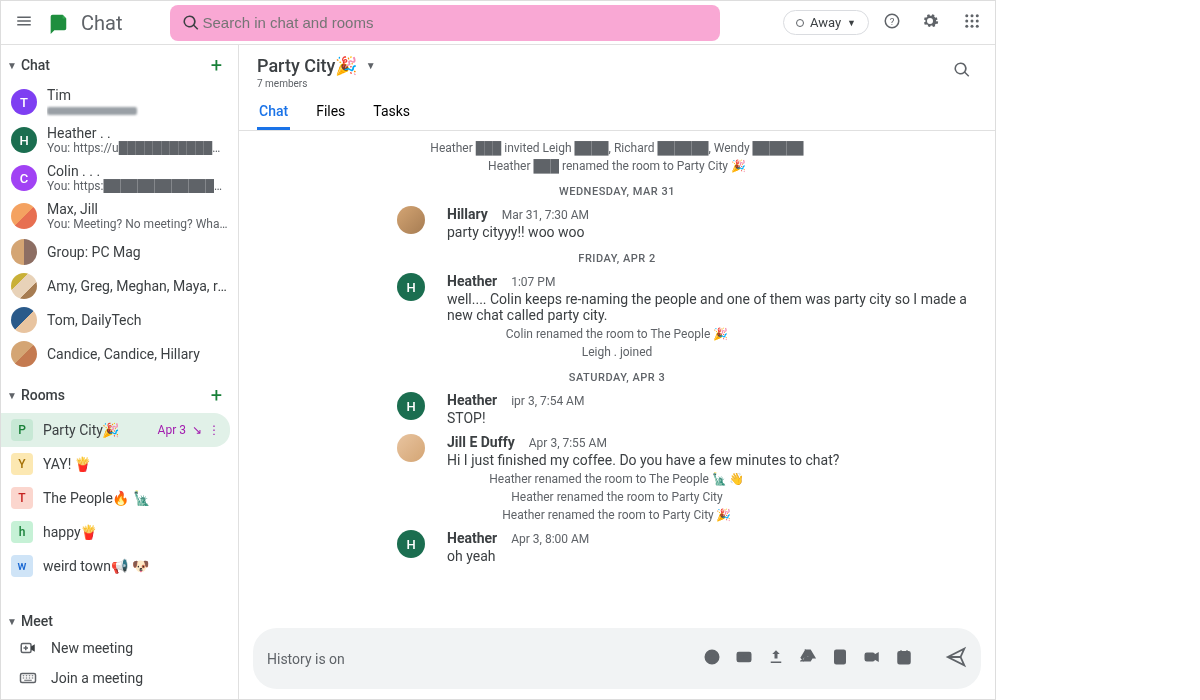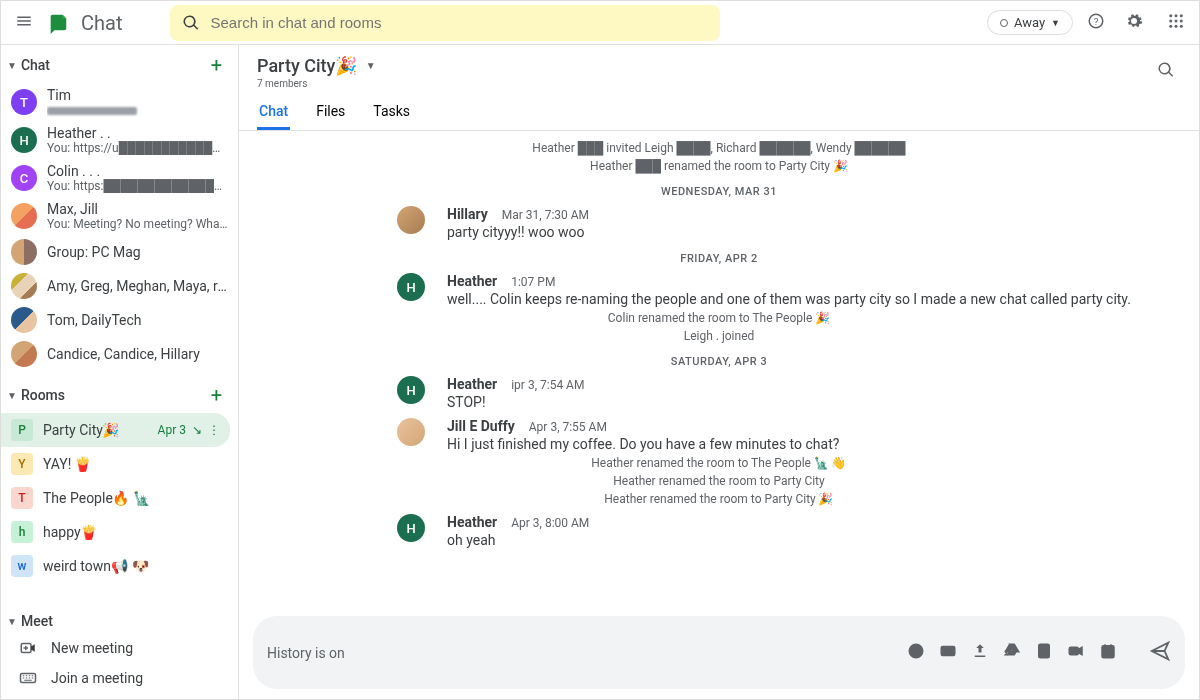--- a/index.html
+++ b/index.html
@@ -1,23 +1,23 @@
 <!DOCTYPE html>
 <html><head>
 <meta charset="utf-8">
 <style>
   * { box-sizing: border-box; margin: 0; padding: 0; }
   body { font-family: "Roboto", Arial, sans-serif; font-size: 14px; color: #3c4043; background: #fff; overflow: hidden; }
-  .app { display: flex; flex-direction: column; height: 700px; width: 1200px; border: 1px solid #ddd; }
+  .app { display: flex; flex-direction: column; height: 700px; width: 996px; border: 1px solid #ddd; }
   
   .header { display: flex; align-items: center; height: 44px; padding: 0 8px; border-bottom: 1px solid #e0e0e0; gap: 8px; }
   .hamburger { padding: 6px; cursor: pointer; }
   .logo { width: 22px; height: 22px; }
   .app-title { font-size: 20px; color: #5f6368; margin-left: 4px; margin-right: 40px; }
-  .search-bar { flex: 0 0 550px; display: flex; align-items: center; background: #fef9c3; border-radius: 8px; height: 36px; padding: 0 12px; gap: 10px; }
+  .search-bar { flex: 0 0 550px; display: flex; align-items: center; background: #f9a8d4; border-radius: 8px; height: 36px; padding: 0 12px; gap: 2px; }
   .search-bar svg { flex-shrink: 0; }
   .search-input { border: none; background: transparent; outline: none; font-size: 15px; color: #5f6368; width: 100%; }
   .header-spacer { flex: 1; }
   .away-btn { display: flex; align-items: center; gap: 6px; border: 1px solid #dadce0; border-radius: 16px; padding: 4px 12px; font-size: 13px; cursor: pointer; }
   .header-icon { padding: 6px; cursor: pointer; color: #5f6368; }
   .apps-grid-icon { margin-left: 4px; }
   
   .body { display: flex; flex: 1; overflow: hidden; }
   
   .sidebar { width: 238px; border-right: 1px solid #e0e0e0; display: flex; flex-direction: column; overflow-y: auto; }
@@ -40,21 +40,21 @@
   .chat-name { font-size: 14px; color: #3c4043; white-space: nowrap; overflow: hidden; text-overflow: ellipsis; }
   .chat-preview { font-size: 12px; color: #5f6368; white-space: nowrap; overflow: hidden; text-overflow: ellipsis; }
   .room-avatar { width: 22px; height: 22px; border-radius: 4px; display: flex; align-items: center; justify-content: center; font-size: 12px; font-weight: 500; flex-shrink: 0; }
   .ra-p { background: #c7e8d5; color: #188038; }
   .ra-y { background: #fce8b2; color: #a57107; }
   .ra-t { background: #fbd6ce; color: #c5221f; }
   .ra-h { background: #c6f1d6; color: #188038; }
   .ra-w { background: #cfe4f7; color: #1967d2; }
   .room-item { display: flex; align-items: center; gap: 10px; padding: 6px 10px; cursor: pointer; }
   .room-item.selected { background: #e1f1e8; border-radius: 0 16px 16px 0; margin-right: 8px; }
-  .room-trail { display: flex; align-items: center; gap: 6px; font-size: 12px; color: #15803d; }
+  .room-trail { display: flex; align-items: center; gap: 6px; font-size: 12px; color: #a21caf; }
   .meet-item { display: flex; align-items: center; gap: 14px; padding: 6px 18px; cursor: pointer; font-size: 14px; }
   .sidebar-bottom { margin-top: auto; padding-bottom: 6px; }
   
   .main { flex: 1; display: flex; flex-direction: column; overflow: hidden; }
   .room-header { padding: 10px 18px 0 18px; display: flex; align-items: flex-start; }
   .room-title-wrap { flex: 1; }
   .room-title { font-size: 18px; font-weight: 500; display: flex; align-items: center; gap: 8px; }
   .room-subtitle { font-size: 10px; color: #5f6368; margin-top: 2px; }
   .tabs { display: flex; gap: 24px; padding: 6px 18px 0 18px; border-bottom: 1px solid #e0e0e0; }
   .tab { padding: 8px 2px; font-size: 14px; color: #000000; cursor: pointer; }
@@ -65,21 +65,21 @@
   .msg-block { display: flex; gap: 22px; margin: 8px 0 4px 0; }
   .msg-avatar { width: 28px; height: 28px; border-radius: 50%; display:flex;align-items:center;justify-content:center;color:#fff;font-size:13px;font-weight:500;flex-shrink:0; margin-left: 140px; }
   .ma-hil { background: linear-gradient(135deg,#d4a574 0,#a67c52 100%); }
   .ma-h { background: #1b6e50; }
   .ma-jed { background: linear-gradient(135deg,#e8c4a0 0,#d4a574 100%); }
   .msg-content { flex: 1; }
   .msg-head { display: flex; align-items: baseline; gap: 14px; }
   .msg-author { font-size: 14px; font-weight: 700; }
   .msg-time { font-size: 12px; color: #5f6368; }
   .msg-text { font-size: 14px; color: #3c4043; margin-top: 2px; }
-  .compose { display: flex; align-items: center; margin: 6px 14px 10px 14px; background: #f1f3f4; border-radius: 24px; padding: 24px 14px; gap: 22px; }
+  .compose { display: flex; align-items: center; margin: 6px 14px 10px 14px; background: #f1f3f4; border-radius: 24px; padding: 18px 14px; gap: 22px; }
   .compose-text { font-size: 14px; color: #5f6368; flex: 1; }
   .compose-icons { display: flex; gap: 14px; color: #5f6368; align-items: center; }
   .send-icon { color: #5f6368; margin-left: 10px; }
   .obscured { display:inline-block; height: 8px; background: #9aa0a6; border-radius: 2px; vertical-align: middle; filter: blur(1px); }
   .svg-icon { width: 18px; height: 18px; fill: currentColor; }
 </style>
 </head>
 <body>
 
 <div class="app">

